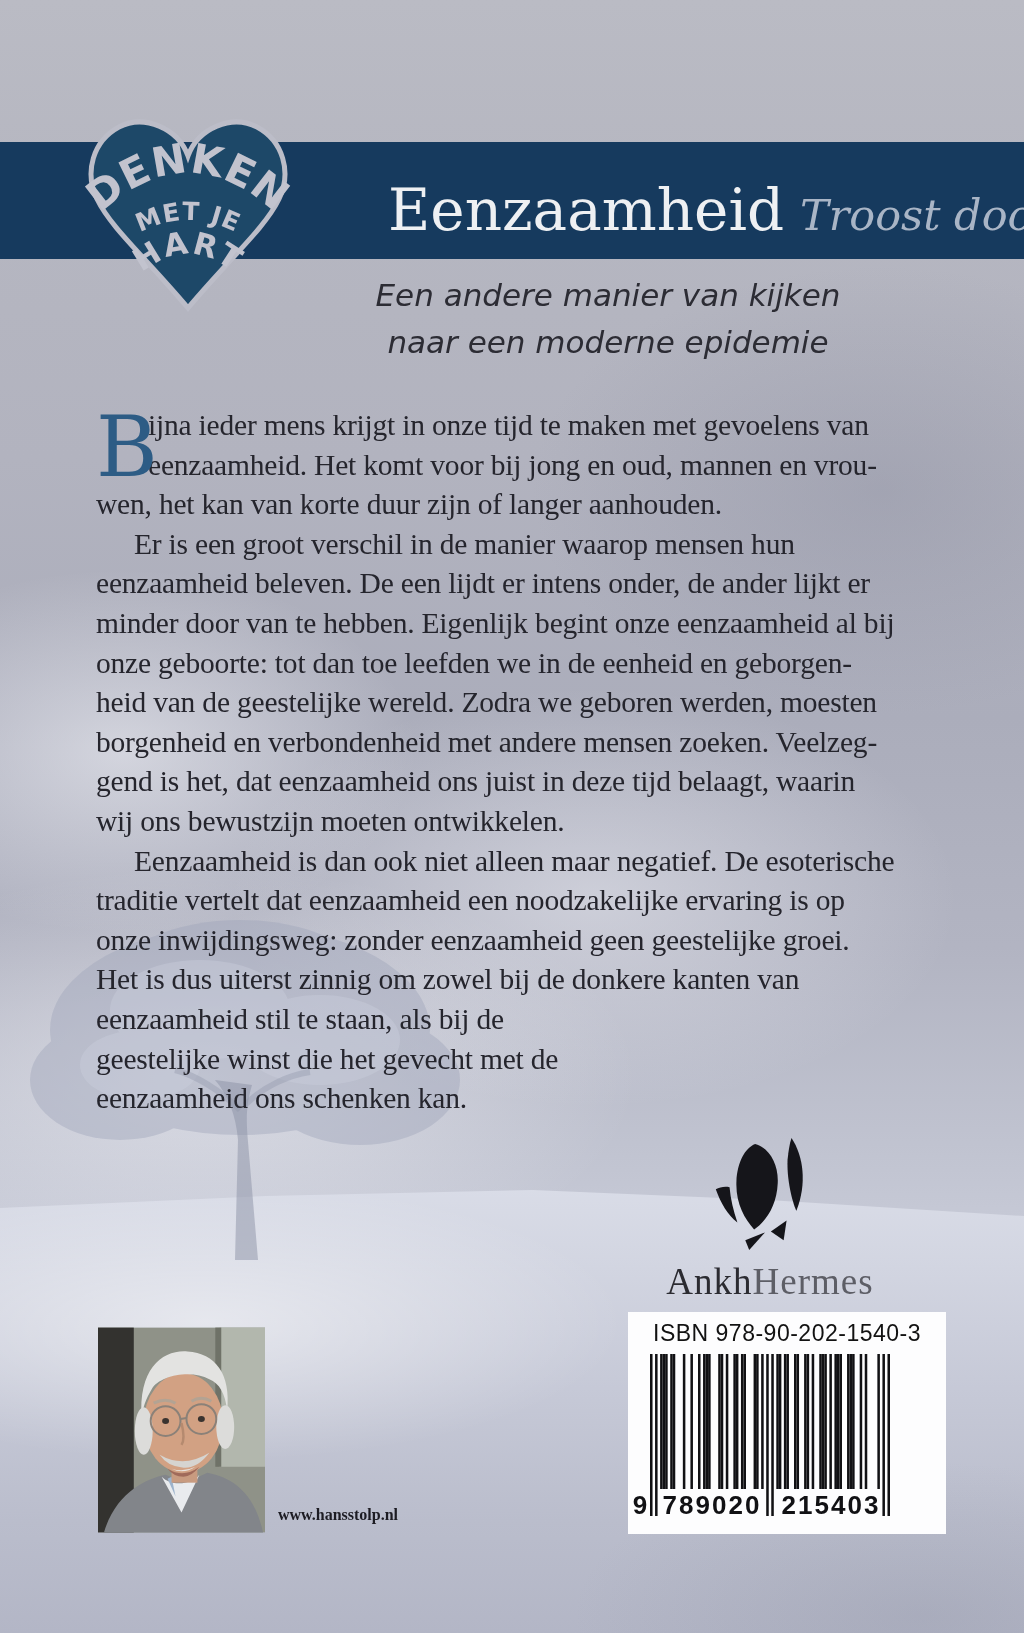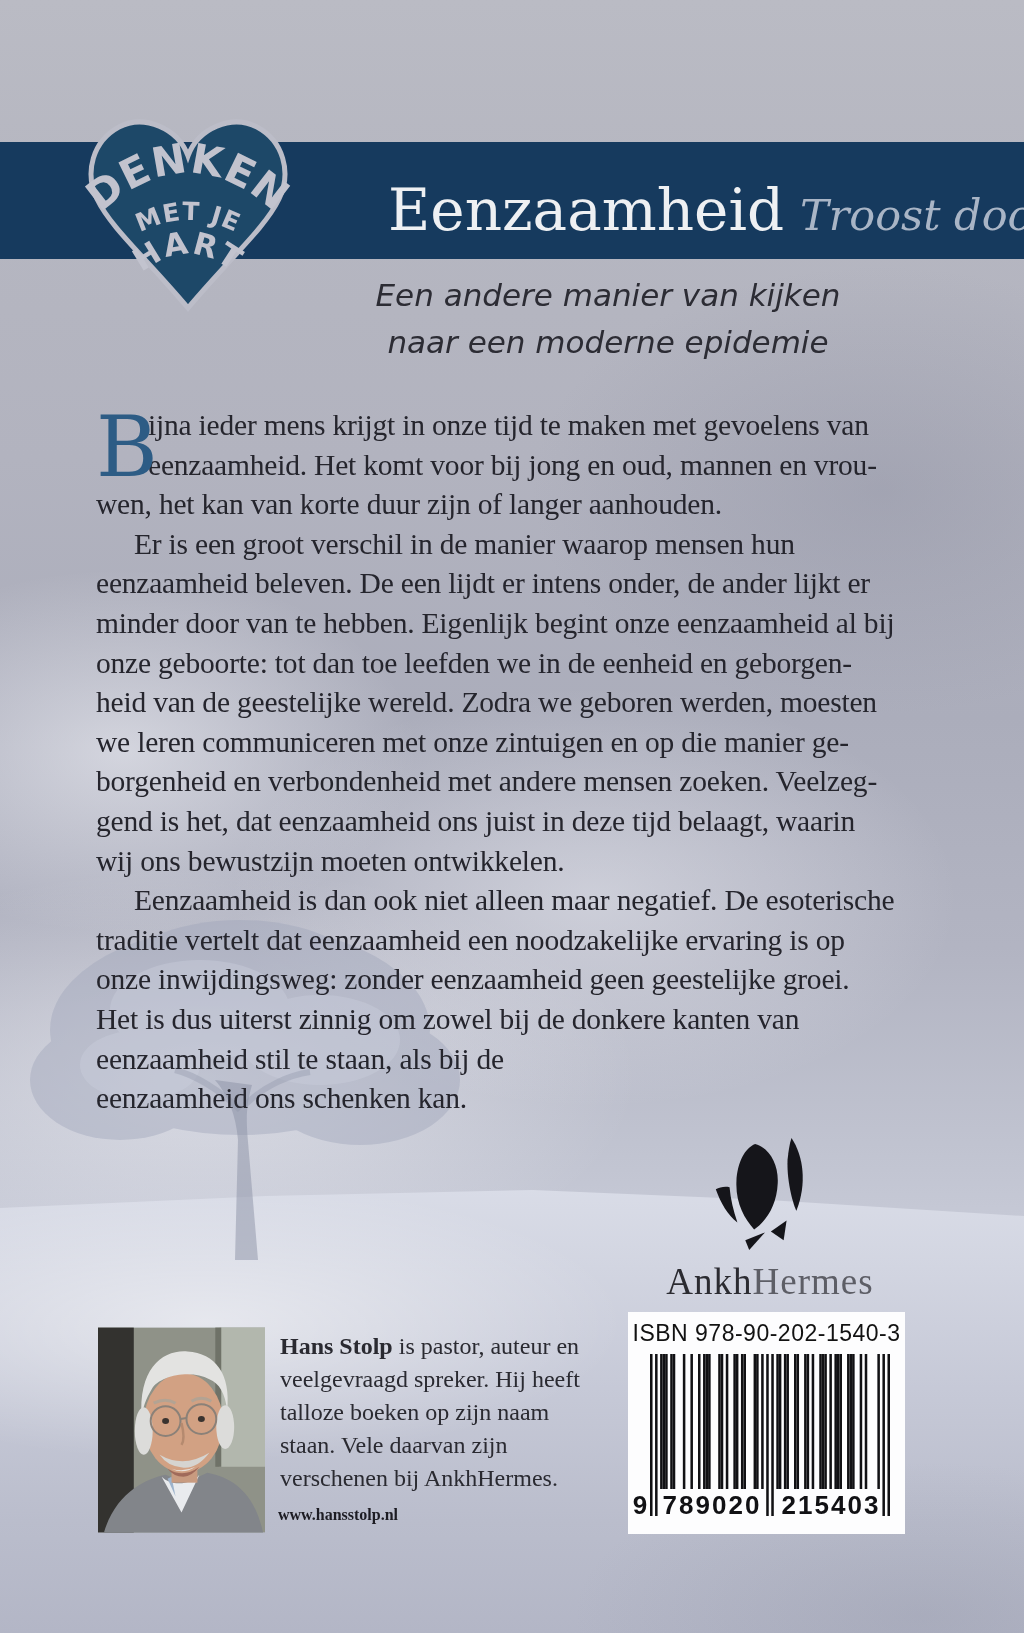--- a/index.html
+++ b/index.html
@@ -40,21 +40,21 @@
   .pub-logo{position:absolute;left:706px;top:1138px;width:112px;height:118px;z-index:5;}
   .pub-name{position:absolute;left:640px;top:1260px;width:260px;text-align:center;z-index:5;
     font-family:Liberation Serif, serif;font-size:37px;letter-spacing:1px;white-space:nowrap;}
   .pub-ankh{color:#2b2b31;}
   .pub-hermes{color:#5d5e66;}
   .photo{position:absolute;left:98px;top:1327px;width:167px;height:206px;z-index:6;}
   .bio{position:absolute;left:280px;top:1330px;z-index:6;font-size:24px;line-height:33px;color:#2a2a31;}
   .bio .bold{font-weight:bold;}
   .bio div, .bio-l1{white-space:nowrap;}
   .website{position:absolute;left:278px;top:1506px;font-size:16px;font-weight:bold;color:#1d1c23;z-index:6;}
-  .barcode{position:absolute;left:628px;top:1312px;width:277px;height:222px;background:#fdfdfe;z-index:6;}
+  .barcode{position:absolute;left:628px;top:1312px;width:318px;height:222px;background:#fdfdfe;z-index:6;}
   .isbn{position:absolute;top:8px;left:0;width:100%;text-align:center;
     font-family:"Liberation Sans",sans-serif;font-size:23px;letter-spacing:.5px;color:#121212;white-space:nowrap;}
   .bars{position:absolute;left:22px;top:42px;width:240px;height:162px;}
   .bars rect{fill:#111114;}
   .bc-digit{position:absolute;top:178px;text-align:center;font-family:"Liberation Sans",sans-serif;
     font-size:26px;font-weight:600;color:#111114;letter-spacing:2px;}
   .bc-9{left:2px;width:20px;letter-spacing:0;}
   .bc-g1{left:32px;width:104px;}
   .bc-g2{left:150px;width:106px;}
 </style>
@@ -113,29 +113,29 @@
     <span class="dropcap">B</span>
     <div id="body-lines">
         <div class="bline pad">ijna ieder mens krijgt in onze tijd te maken met gevoelens van</div>
         <div class="bline pad">eenzaamheid. Het komt voor bij jong en oud, mannen en vrou-</div>
         <div class="bline">wen, het kan van korte duur zijn of langer aanhouden.</div>
         <div class="bline ind">Er is een groot verschil in de manier waarop mensen hun</div>
         <div class="bline">eenzaamheid beleven. De een lijdt er intens onder, de ander lijkt er</div>
         <div class="bline">minder door van te hebben. Eigenlijk begint onze eenzaamheid al bij</div>
         <div class="bline">onze geboorte: tot dan toe leefden we in de eenheid en geborgen-</div>
         <div class="bline">heid van de geestelijke wereld. Zodra we geboren werden, moesten</div>
-        <div class="bline">we leren communiceren met onze zintuigen en op die manier ge-</div>
         <div class="bline">borgenheid en verbondenheid met andere mensen zoeken. Veelzeg-</div>
         <div class="bline">gend is het, dat eenzaamheid ons juist in deze tijd belaagt, waarin</div>
         <div class="bline">wij ons bewustzijn moeten ontwikkelen.</div>
         <div class="bline ind">Eenzaamheid is dan ook niet alleen maar negatief. De esoterische</div>
         <div class="bline">traditie vertelt dat eenzaamheid een noodzakelijke ervaring is op</div>
         <div class="bline">onze inwijdingsweg: zonder eenzaamheid geen geestelijke groei.</div>
         <div class="bline">Het is dus uiterst zinnig om zowel bij de donkere kanten van</div>
         <div class="bline">eenzaamheid stil te staan, als bij de</div>
+        <div class="bline">geestelijke winst die het gevecht met de</div>
         <div class="bline">eenzaamheid ons schenken kan.</div>
       </div>
   </div>
 
   <svg class="pub-logo" viewBox="0 0 110 120">
     <g fill="#15151a">
       <path d="M48,6 C62,10 72,26 71,46 C70,68 60,84 47,93 C37,82 28,66 29,44 C30,24 38,10 48,6 Z"></path>
       <path d="M85,0 C97,18 101,46 90,74 C86,66 80,42 81,22 C82,13 83,6 85,0 Z"></path>
       <path d="M8,52 C13,66 20,78 30,86 C26,74 23,62 22,50 C17,49 12,50 8,52 Z"></path>
       <path d="M38,104 L58,96 L42,114 Z"></path>
@@ -165,29 +165,20 @@
     <ellipse cx="68" cy="94" rx="3.5" ry="3" fill="#3a332f"></ellipse>
     <ellipse cx="104" cy="92" rx="3.5" ry="3" fill="#3a332f"></ellipse>
     <path d="M56,76 Q68,70 78,76" stroke="#b3a393" stroke-width="3" fill="none"></path>
     <path d="M94,74 Q104,68 114,74" stroke="#b3a393" stroke-width="3" fill="none"></path>
     <path d="M84,96 Q88,112 84,118" stroke="#b58a6f" stroke-width="2.5" fill="none"></path>
     <path d="M62,128 Q86,142 112,126 Q100,142 86,141 Q70,140 62,128 Z" fill="#d6d4d0"></path>
     <path d="M70,142 Q86,152 102,140 Q94,150 86,150 Q76,150 70,142 Z" fill="#a06a5a"></path>
     <path d="M74,142 Q86,148 98,140 Q86,146 74,142 Z" fill="#e8e4e0"></path>
   </svg>
 
-  <div class="bio">
-    <div class="bio-l1"><span class="bold">Hans Stolp</span><span> is pastor, auteur en</span></div>
-    <div id="bio-lines">
-        <div>veelgevraagd spreker. Hij heeft</div>
-        <div>talloze boeken op zijn naam</div>
-        <div>staan. Vele daarvan zijn</div>
-        <div>verschenen bij AnkhHermes.</div>
-      </div>
-  </div>
   <div class="website">www.hansstolp.nl</div>
 
   <div class="barcode">
     <div class="isbn">ISBN 978-90-202-1540-3</div>
     <svg id="barcode-bars" class="bars" viewBox="0 0 95 60" preserveAspectRatio="none">
         <rect x="0" y="0" width="1" height="60"></rect>
         <rect x="2" y="0" width="1" height="60"></rect>
         <rect x="4" y="0" width="1" height="50"></rect>
         <rect x="5" y="0" width="1" height="50"></rect>
         <rect x="6" y="0" width="1" height="50"></rect>

